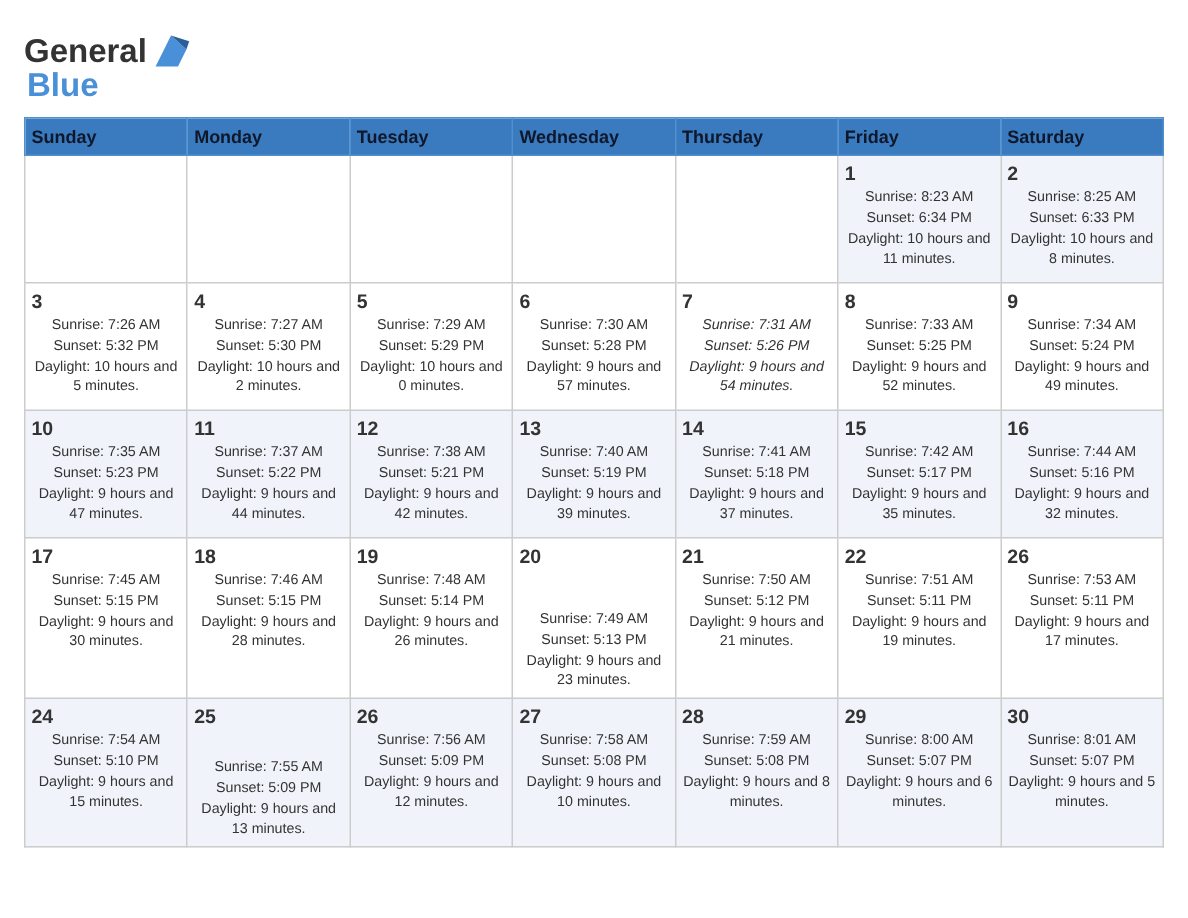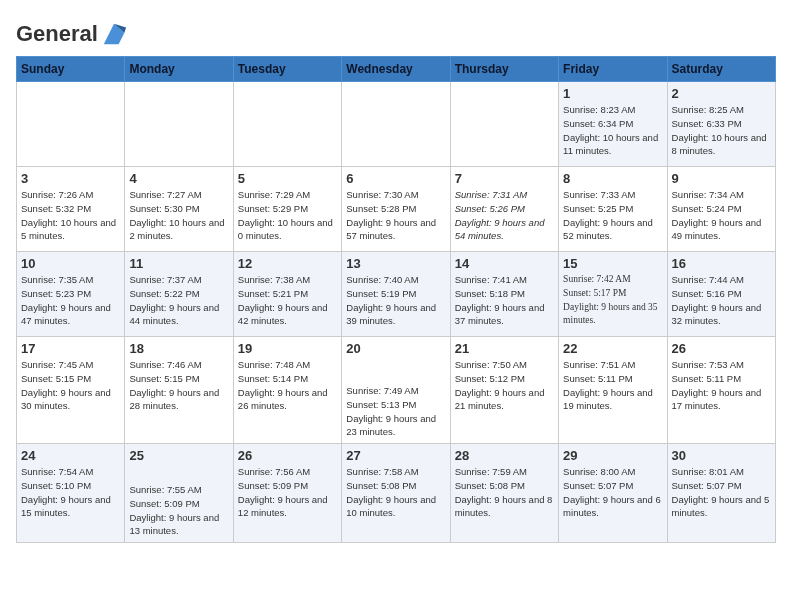--- a/index.html
+++ b/index.html
@@ -75,37 +75,41 @@
       font-size: 13px;
       font-weight: bold;
       color: #333;
       display: block;
       margin-bottom: 2px;
     }
     .day-info {
       font-size: 9.5px;
       color: #333;
       line-height: 1.45;
+      text-align: center;
     }
     .empty-cell {
       background: #fff !important;
     }
   </style>
 </head>
 <body>
 
 <div class="header-area">
   <div class="logo">
     <div>
       <div style="display:flex;align-items:center;">
         <span class="logo-text">General</span>
         <svg class="logo-icon" viewBox="0 0 30 30">
           <polygon points="4,26 15,4 26,14 20,26" fill="#4a90d9"></polygon>
           <polygon points="15,4 26,14 28,8" fill="#2a6099"></polygon>
         </svg>
+      </div>
+      <div style="display:flex;align-items:center;margin-top:-4px;margin-left:2px;">
+        <span style="font-size:22px;font-weight:bold;color:#4a90d9;">Blue</span>
       </div>
     </div>
   </div>
   <div class="title-area">
     <div class="month-title"></div>
     <div class="location-title"></div>
   </div>
 </div>
 
 <table>
@@ -210,21 +214,21 @@
 Daylight: 9 hours and 39 minutes.</div>
         </td>
         <td>
           <span class="day-num">14</span>
           <div class="day-info" style="white-space: pre-line;">Sunrise: 7:41 AM
 Sunset: 5:18 PM
 Daylight: 9 hours and 37 minutes.</div>
         </td>
         <td>
           <span class="day-num">15</span>
-          <div class="day-info" style="white-space: pre-line; font-family: Liberation Serif, serif;">Sunrise: 7:42 AM
+          <div class="day-info" style="white-space: pre-line;">Sunrise: 7:42 AM
 Sunset: 5:17 PM
 Daylight: 9 hours and 35 minutes.</div>
         </td>
         <td>
           <span class="day-num">16</span>
           <div class="day-info" style="white-space: pre-line;">Sunrise: 7:44 AM
 Sunset: 5:16 PM
 Daylight: 9 hours and 32 minutes.</div>
         </td>
       </tr>

